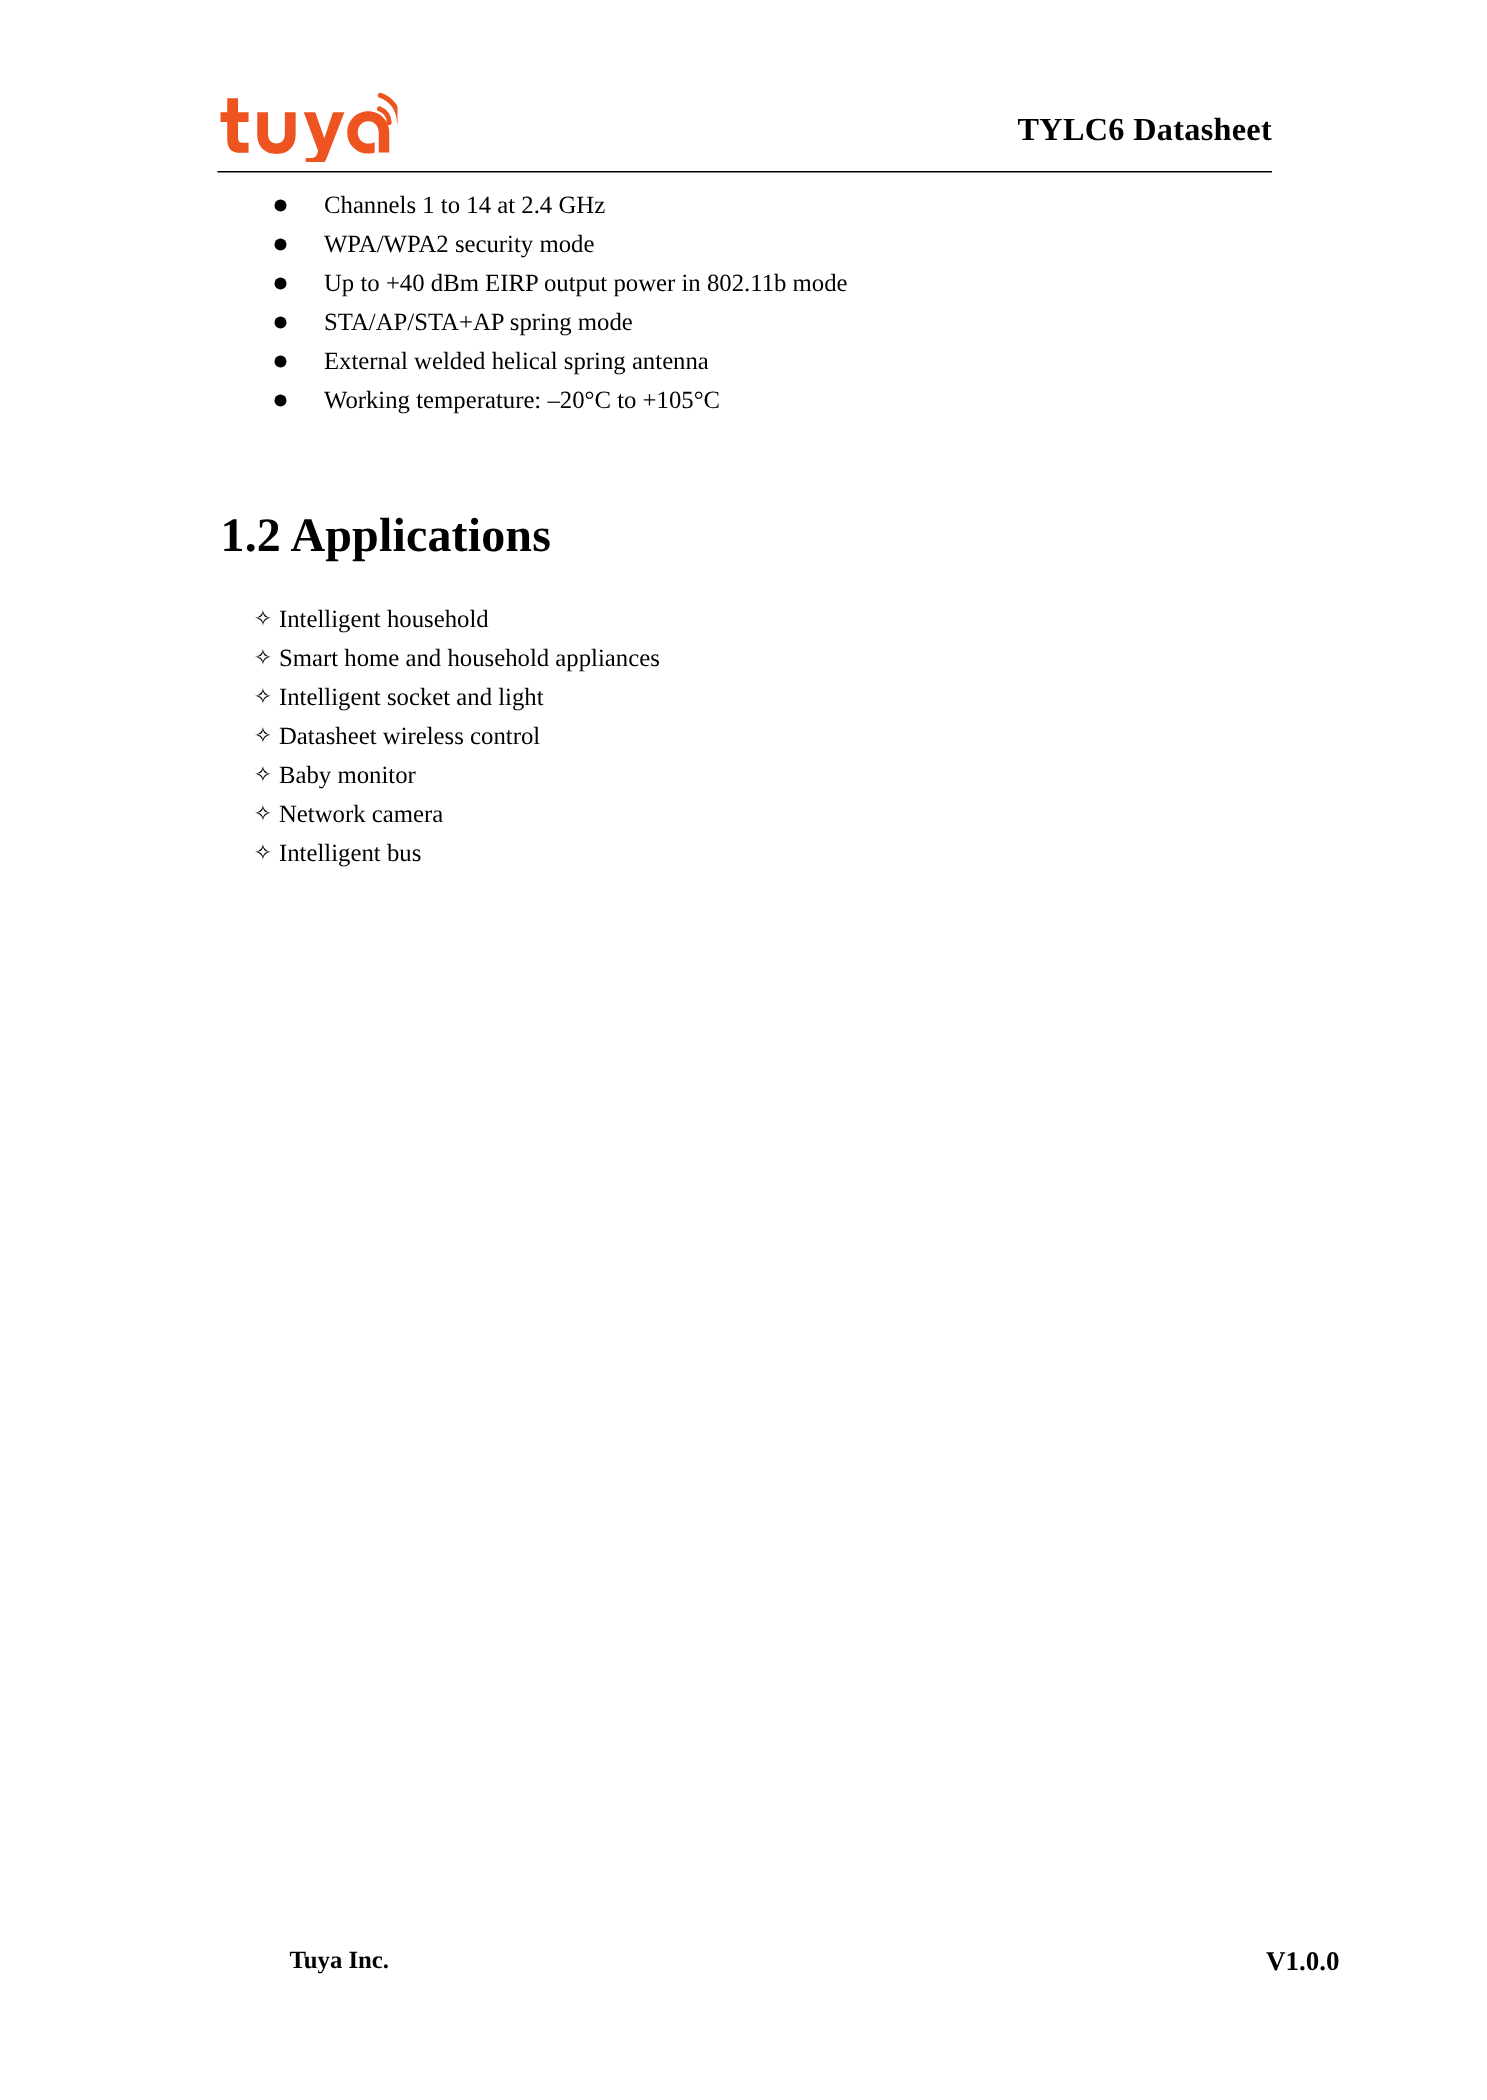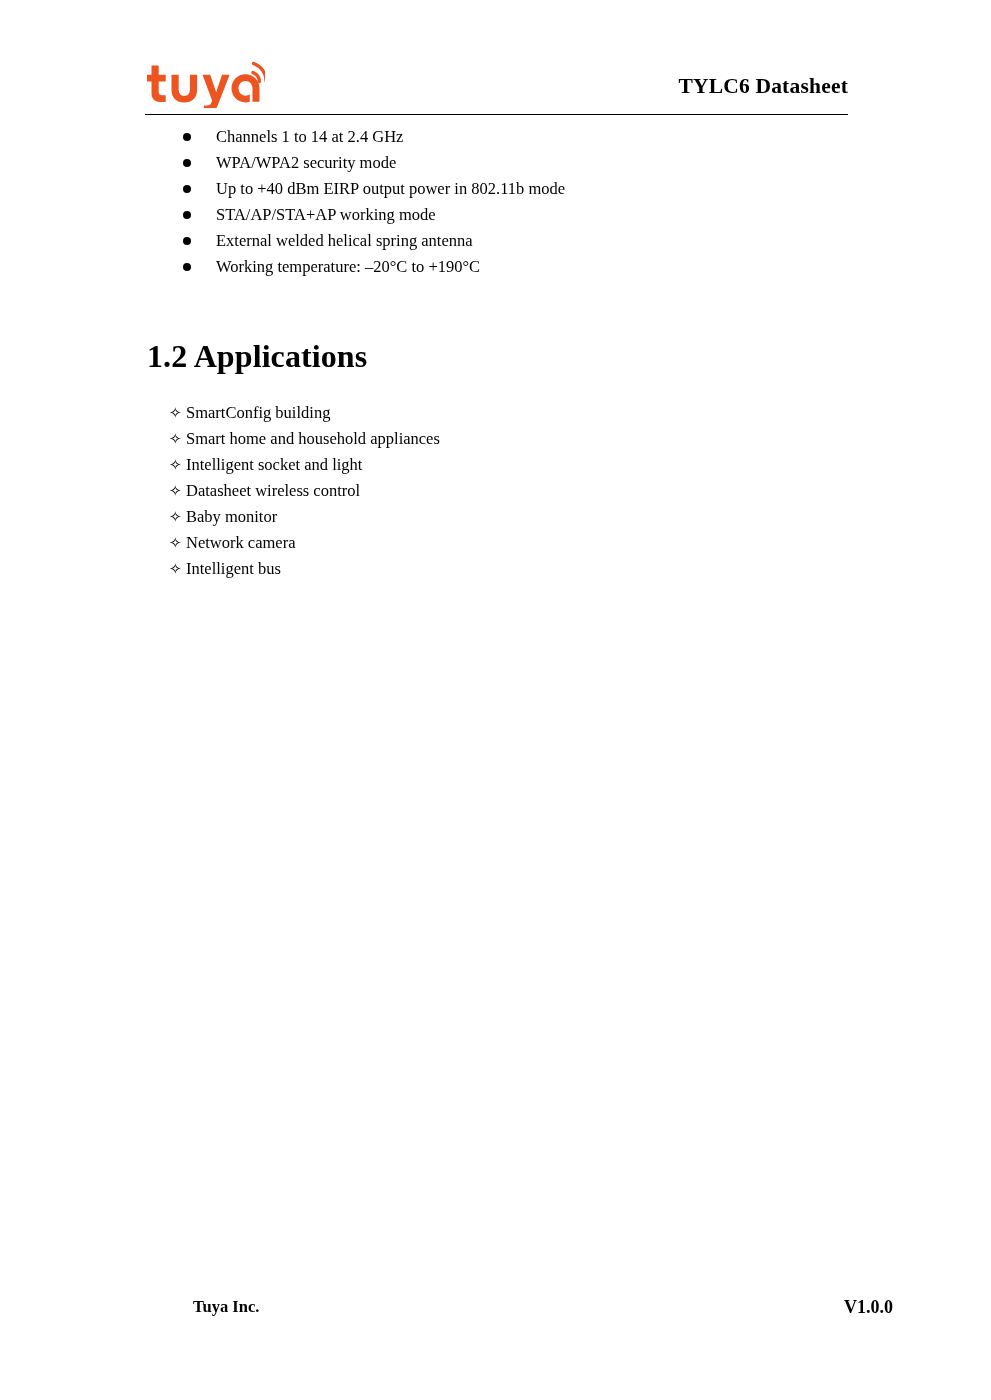--- a/index.html
+++ b/index.html
@@ -190,43 +190,43 @@
       <span>WPA/WPA2 security mode</span>
     </div>
 
     <div class="feature-item">
       <span class="dot"></span>
       <span>Up to +40 dBm EIRP output power in 802.11b mode</span>
     </div>
 
     <div class="feature-item">
       <span class="dot"></span>
-      <span>STA/AP/STA+AP working mode</span>
+      <span>STA/AP/STA+AP spring mode</span>
     </div>
 
 
     <div class="feature-item">
       <span class="dot"></span>
       <span>External welded helical spring antenna</span>
     </div>
 
     <div class="feature-item">
       <span class="dot"></span>
-      <span>Working temperature: –20°C to +190°C</span>
+      <span>Working temperature: –20°C to +105°C</span>
     </div>
 
   </div>
 
   <div class="section-heading">1.2 Applications</div>
 
   <div class="app-list">
 
     <div class="app-item">
       <span class="diamond">✧</span>
-      <span>SmartConfig building</span>
+      <span>Intelligent household</span>
     </div>
 
     <div class="app-item">
       <span class="diamond">✧</span>
       <span>Smart home and household appliances</span>
     </div>
 
     <div class="app-item">
       <span class="diamond">✧</span>
       <span>Intelligent socket and light</span>

